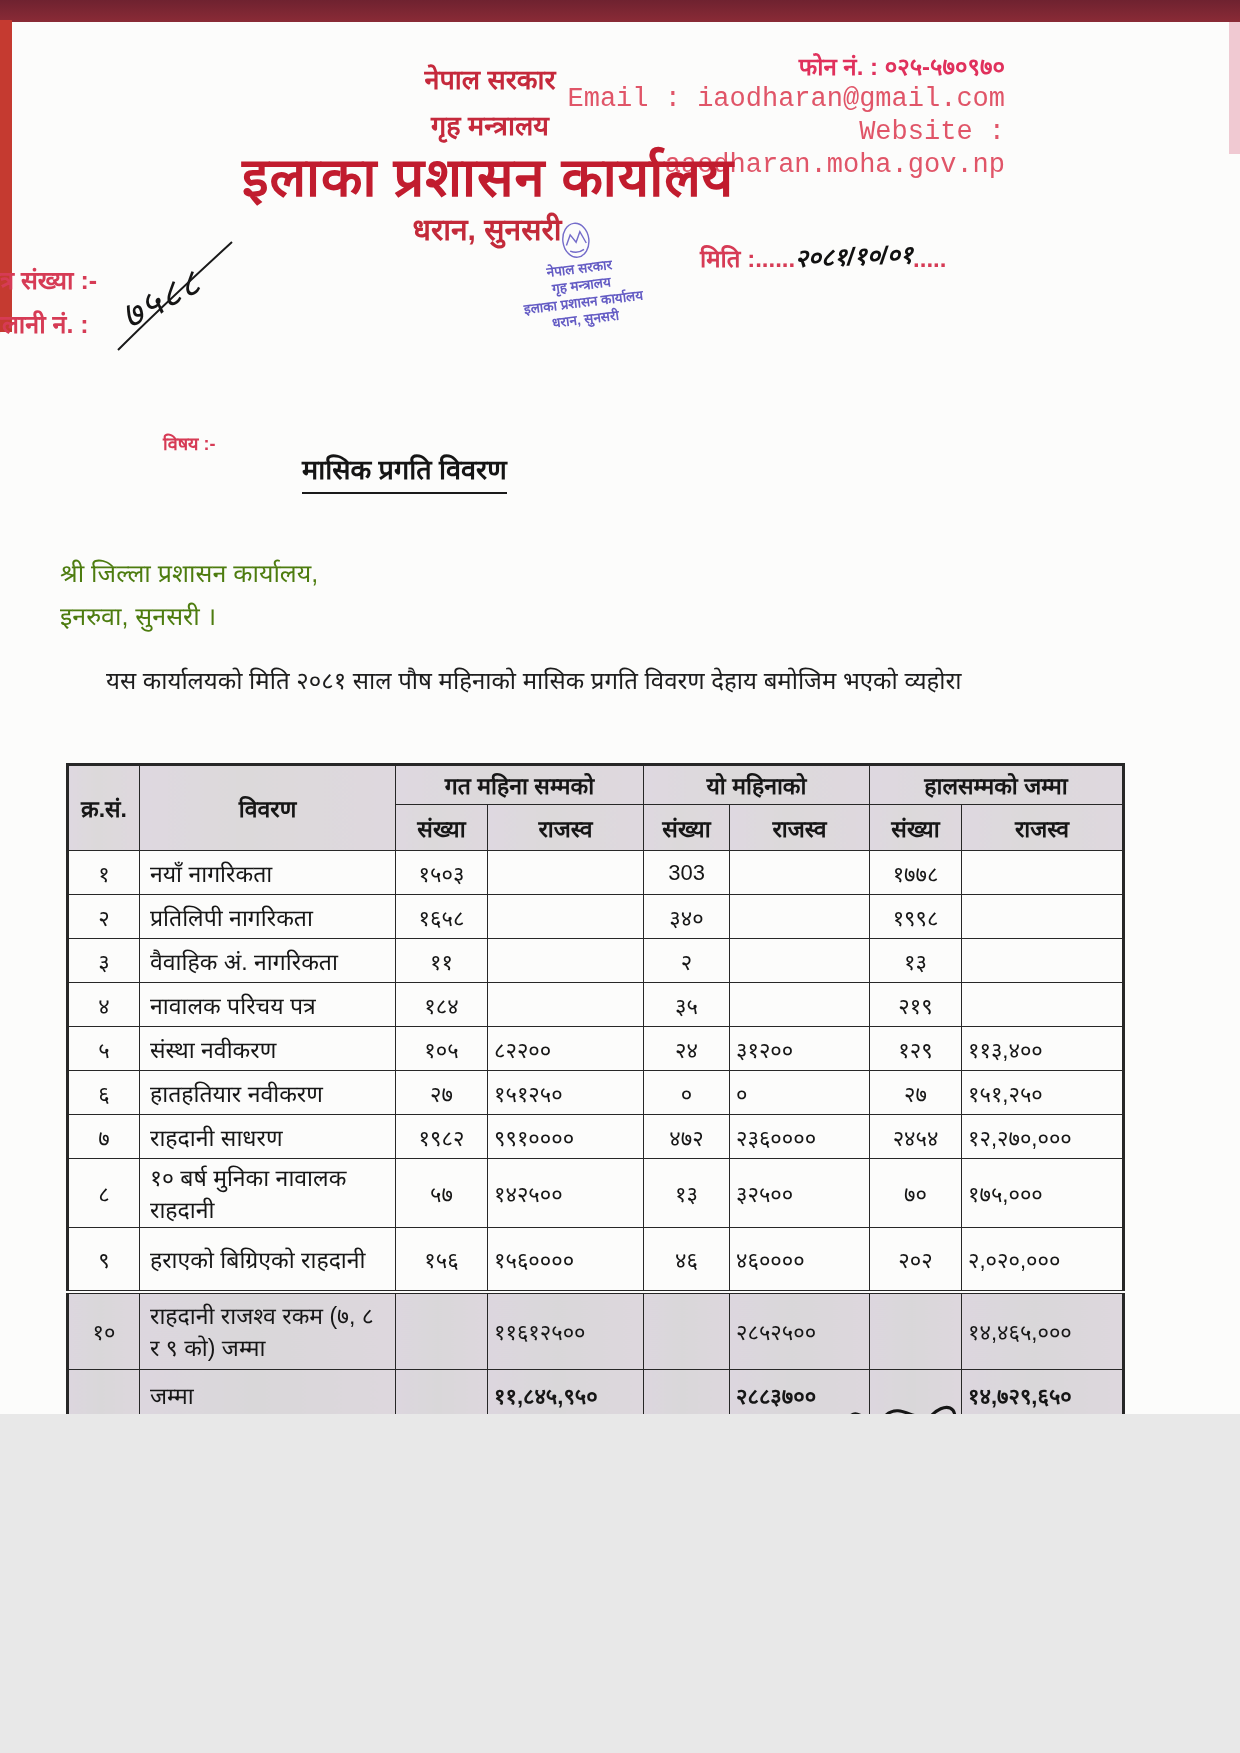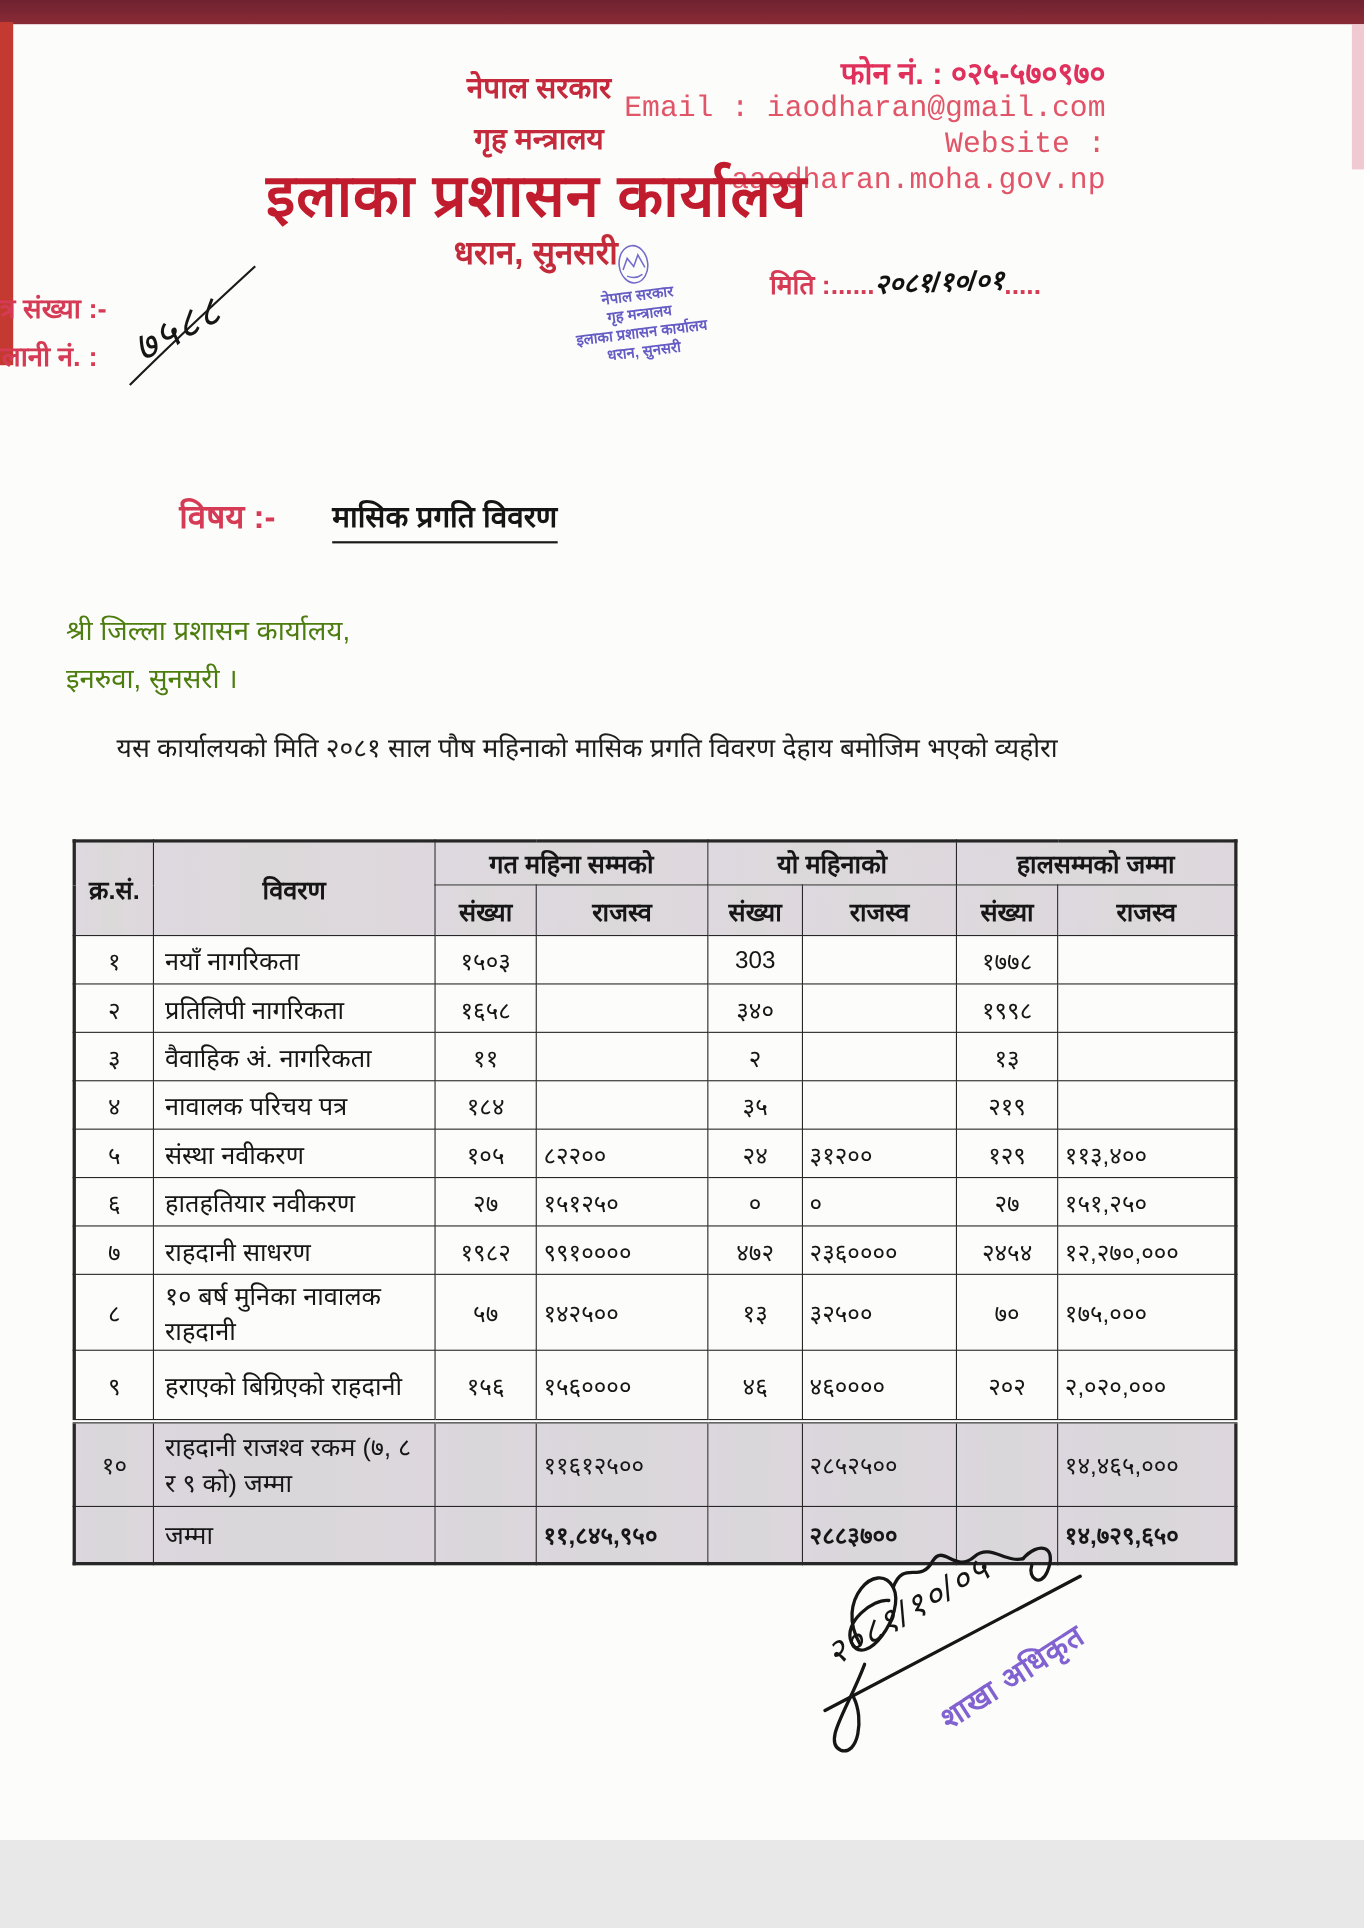--- a/index.html
+++ b/index.html
@@ -1,47 +1,47 @@
 <!DOCTYPE html>
 <html><head>
 <meta charset="utf-8">
 <style>
   html,body{margin:0;padding:0;background:#e8e8e8;}
   #page{
-    position:relative;width:1240px;height:1673px;margin:0 auto;
+    position:relative;width:1240px;height:1414px;margin:0 auto;
     background:#fcfcfb;overflow:hidden;
     font-family:"Liberation Sans","DejaVu Sans",sans-serif;
     color:#1c1c1c;
   }
   .abs{position:absolute;}
   
   .topbar{left:0;top:0;width:1240px;height:22px;background:linear-gradient(180deg,#6f2230,#8a2b36);}
   .leftstrip{left:0;top:20px;width:12px;height:312px;background:#c53a30;}
   .rightstrip{left:1229px;top:22px;width:11px;height:132px;background:#ecbcc8;opacity:.8;}
   
   .gov{left:360px;top:60px;width:260px;text-align:center;font-size:27px;font-weight:bold;color:#c5293c;}
   .gov2{top:106px;}
   .contact{left:560px;top:50px;width:445px;text-align:right;line-height:33px;}
-  .phone{font-size:28px;font-weight:bold;color:#e0315c;}
+  .phone{font-size:24px;font-weight:bold;color:#e0315c;}
   .mail{font-size:27px;color:#e05568;font-family:Liberation Mono, monospace;}
   .office{left:88px;top:138px;width:800px;text-align:center;font-size:54px;font-weight:bold;color:#c11c2e;letter-spacing:1px;}
   .loc{left:287px;top:208px;width:400px;text-align:center;font-size:30px;font-weight:bold;color:#c32a3a;}
   .redlabel{font-size:25px;font-weight:bold;color:#d63b55;white-space:nowrap;}
   .dateline{left:700px;top:240px;width:400px;font-size:24px;font-weight:bold;color:#d63b55;white-space:nowrap;}
   .dateline .hand{color:#111;font-weight:bold;font-style:italic;font-size:25px;display:inline-block;transform:rotate(-2deg) translateY(-2px);}
   .handwriting{font-style:italic;color:#151515;}
   .chalani-hand{left:118px;top:272px;font-size:37px;transform:rotate(-28deg);letter-spacing:2px;}
   
   .stamp-blue{left:468px;top:220px;width:224px;text-align:center;color:#584fc0;
     transform:rotate(-7deg);opacity:.92;font-weight:bold;}
   .stamp-blue .ln{font-size:13.5px;line-height:17px;}
   .stamp-purple{left:845px;top:1505px;font-size:27px;font-weight:bold;color:#7452cc;
     transform:rotate(-33deg);letter-spacing:1px;opacity:.9;white-space:nowrap;}
   
-  .subject-label{left:163px;top:448px;font-size:30px;}
+  .subject-label{left:163px;top:431px;font-size:18px;}
   .subject-text{left:302px;top:450px;font-size:27px;font-weight:bold;color:#151515;
     border-bottom:2px solid #1a1a1a;padding-bottom:5px;white-space:nowrap;text-align:center;}
   .addr{left:60px;font-size:25px;color:#4d7c0f;white-space:nowrap;}
   .body-par{left:60px;top:658px;width:1005px;font-size:24px;line-height:46px;color:#1d1d1d;}
   .body-par .l1{text-indent:46px;}
   
   table.rpt{position:absolute;left:66px;top:763px;width:1056px;border-collapse:collapse;table-layout:fixed;}
   table.rpt td,table.rpt th{border:1.6px solid #272727;padding:2px 6px;font-weight:normal;
     font-size:22px;color:#161616;overflow:hidden;}
   table.rpt{border:3px solid #272727;}

